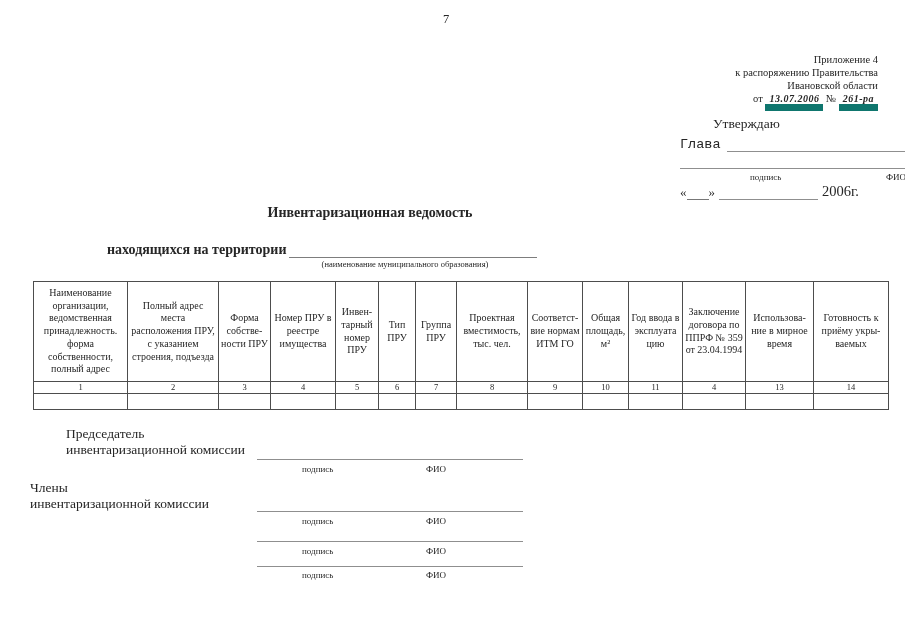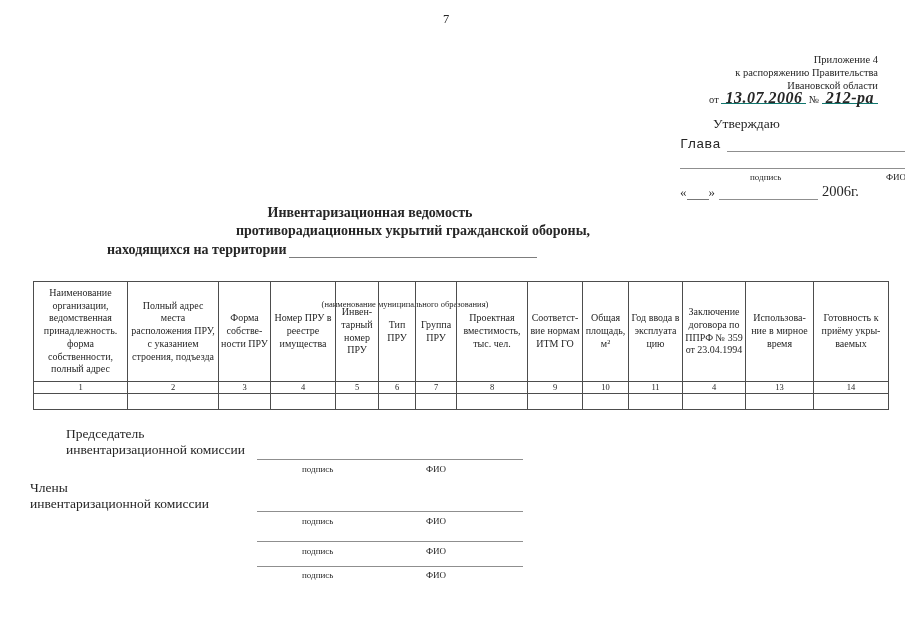--- a/index.html
+++ b/index.html
@@ -7,43 +7,43 @@
     position:relative;width:905px;height:640px;background:#ffffff;
     font-family:"Liberation Serif","DejaVu Serif",serif;color:#262626;
     overflow:hidden;margin:0 auto;
   }
   .abs{position:absolute;}
   
   .pageno{left:443px;top:12px;font-size:12.5px;}
   
   .appendix{right:27px;top:53px;text-align:right;font-size:10.5px;line-height:13px;white-space:nowrap;}
   .hand{
-    font-weight:bold;font-style:italic;font-size:16px;letter-spacing:.5px;
-    border-bottom:1px solid #0f766e;padding:0 4px;display:inline-block;line-height:11px;text-align:center;
+    font-weight:bold;font-style:italic;font-size:10px;letter-spacing:.5px;
+    border-bottom:7px solid #0f766e;padding:0 4px;display:inline-block;line-height:11px;text-align:center;
   }
   
   .approval{left:680px;top:116px;width:238px;font-size:13.5px;}
   .approve-row{padding-left:33px;}
   .head-row{display:flex;align-items:center;margin-top:5px;font-family:Liberation Mono, monospace;}
   .head-row .fill{flex:1;border-bottom:1.4px solid #8f8f8f;height:13px;margin-left:6px;}
   .rule2{border-bottom:1.4px solid #8f8f8f;height:16px;}
   .cap-row{position:relative;height:12px;font-size:9px;}
   .cap-sign{position:absolute;left:70px;top:3px;}
   .cap-name{position:absolute;left:206px;top:3px;}
   .date-row{display:flex;align-items:baseline;margin-top:2px;font-size:13px;}
   .blank-s{width:22px;border-bottom:1.2px solid #777;align-self:stretch;}
   .blank-l{width:99px;border-bottom:1.2px solid #8f8f8f;align-self:stretch;margin:0 4px;}
   .year{font-size:14.5px;}
   
   .t-line{font-weight:bold;font-size:14px;white-space:nowrap;}
   .t1{left:370px;top:205px;transform:translateX(-50%);}
   .t2{left:413px;top:223px;transform:translateX(-50%);}
   .t3{left:107px;top:242px;display:flex;align-items:baseline;text-align:right;}
   .t3 .blank{width:248px;border-bottom:1.4px solid #7d7d7d;align-self:stretch;margin:0 3px;}
-  .t-cap{left:405px;top:259px;transform:translateX(-50%);font-size:8.5px;margin-top:40px;}
+  .t-cap{left:405px;top:259px;transform:translateX(-50%);font-size:8.5px;}
   
   .inv-table{left:33px;top:281px;}
   table{border-collapse:collapse;table-layout:fixed;width:855px;}
   th,td{border:1px solid #4d4d4d;font-weight:normal;text-align:center;vertical-align:middle;padding:1px 2px;overflow:hidden;}
   th{font-size:10px;line-height:1.28;}
   tr.hdr{height:100px;}
   tr.nums td{font-size:8.5px;height:11px;line-height:1;padding:0;}
   tr.empty td{height:13px;}
   
   .who{font-size:13.5px;line-height:16px;}
@@ -58,21 +58,21 @@
   <div class="abs pageno">7</div>
 
   <div class="abs appendix">
     <div>Приложение 4</div>
     <div>к распоряжению Правительства</div>
     <div>Ивановской области</div>
     <div>
       <span>от</span>
       <span class="hand">13.07.2006</span>
       <span>№</span>
-      <span class="hand">212-ра</span>
+      <span class="hand">261-ра</span>
     </div>
   </div>
 
   <div class="abs approval">
     <div class="approve-row">Утверждаю</div>
     <div class="head-row">
       <span>Глава</span>
       <span class="fill"></span>
     </div>
     <div class="rule2"></div>
@@ -83,21 +83,20 @@
     <div class="date-row">
       <span>«</span>
       <span class="blank-s"></span>
       <span>»</span>
       <span class="blank-l"></span>
       <span class="year">2006г.</span>
     </div>
   </div>
 
   <div class="abs t-line t1">Инвентаризационная ведомость</div>
-  <div class="abs t-line t2">противорадиационных укрытий гражданской обороны,</div>
   <div class="abs t-line t3">
     <span>находящихся на территории</span>
     <span class="blank"></span>
   </div>
   <div class="abs t-cap">(наименование муниципального образования)</div>
 
   <div class="abs inv-table">
     <table>
       <colgroup>
         <col style="width:94px">

